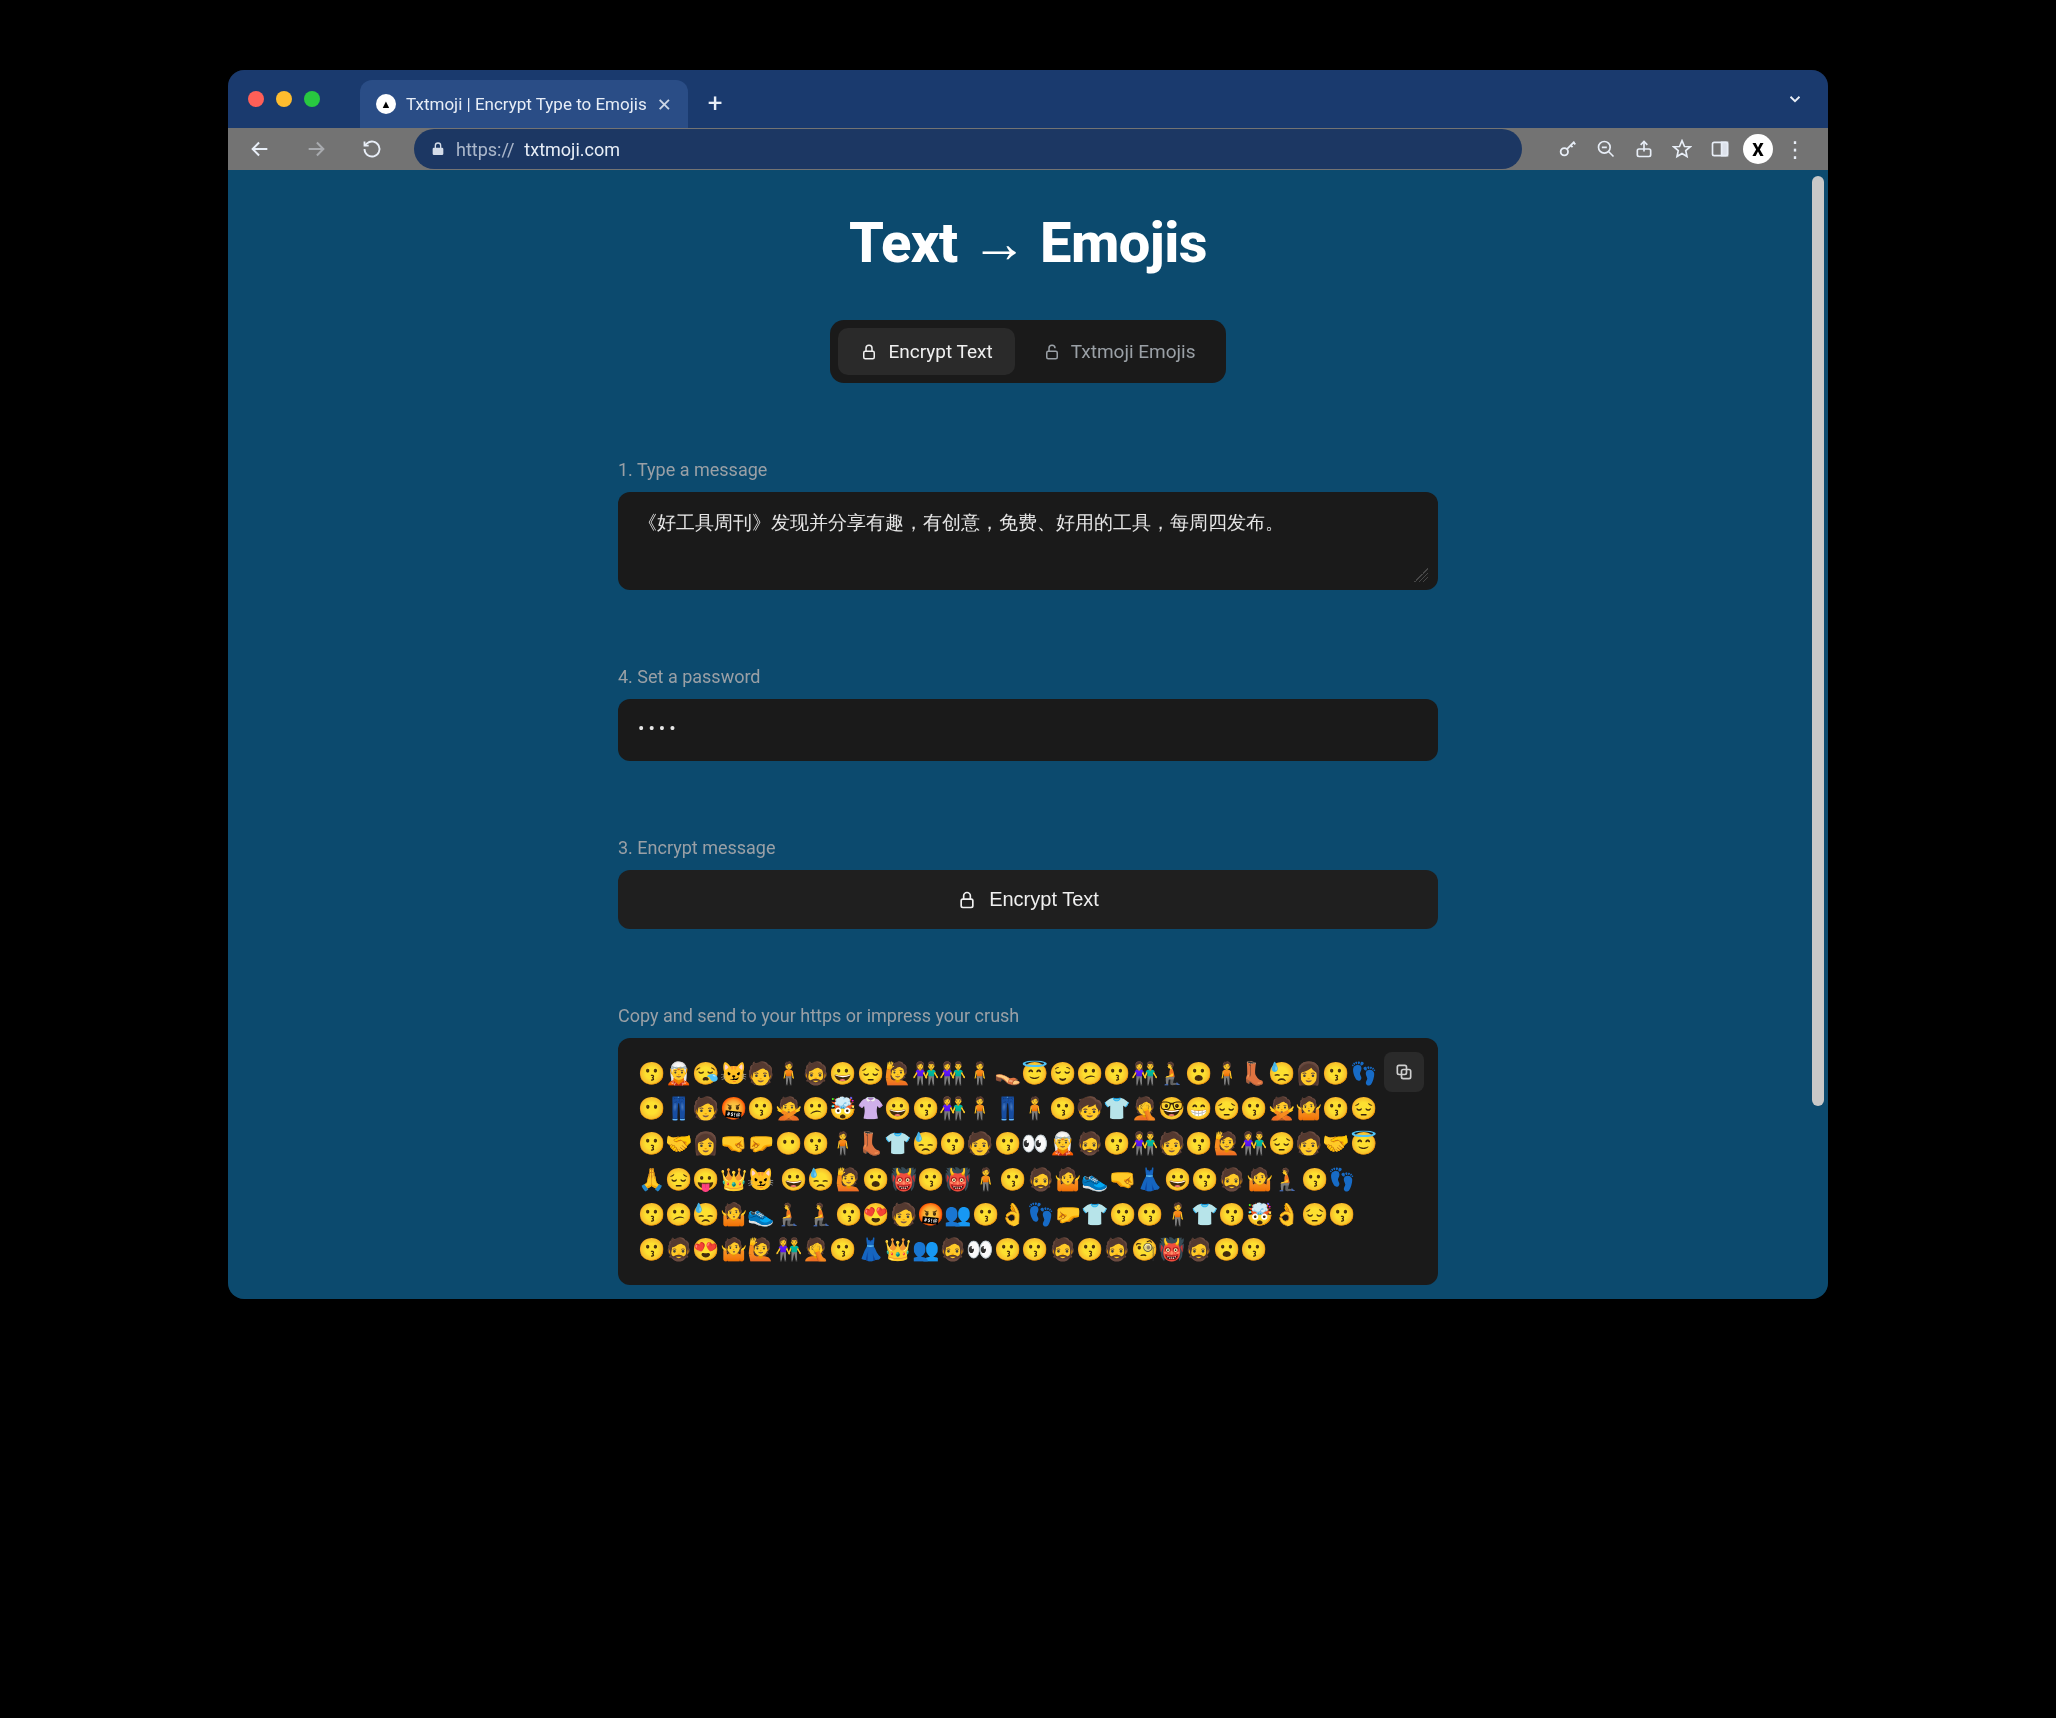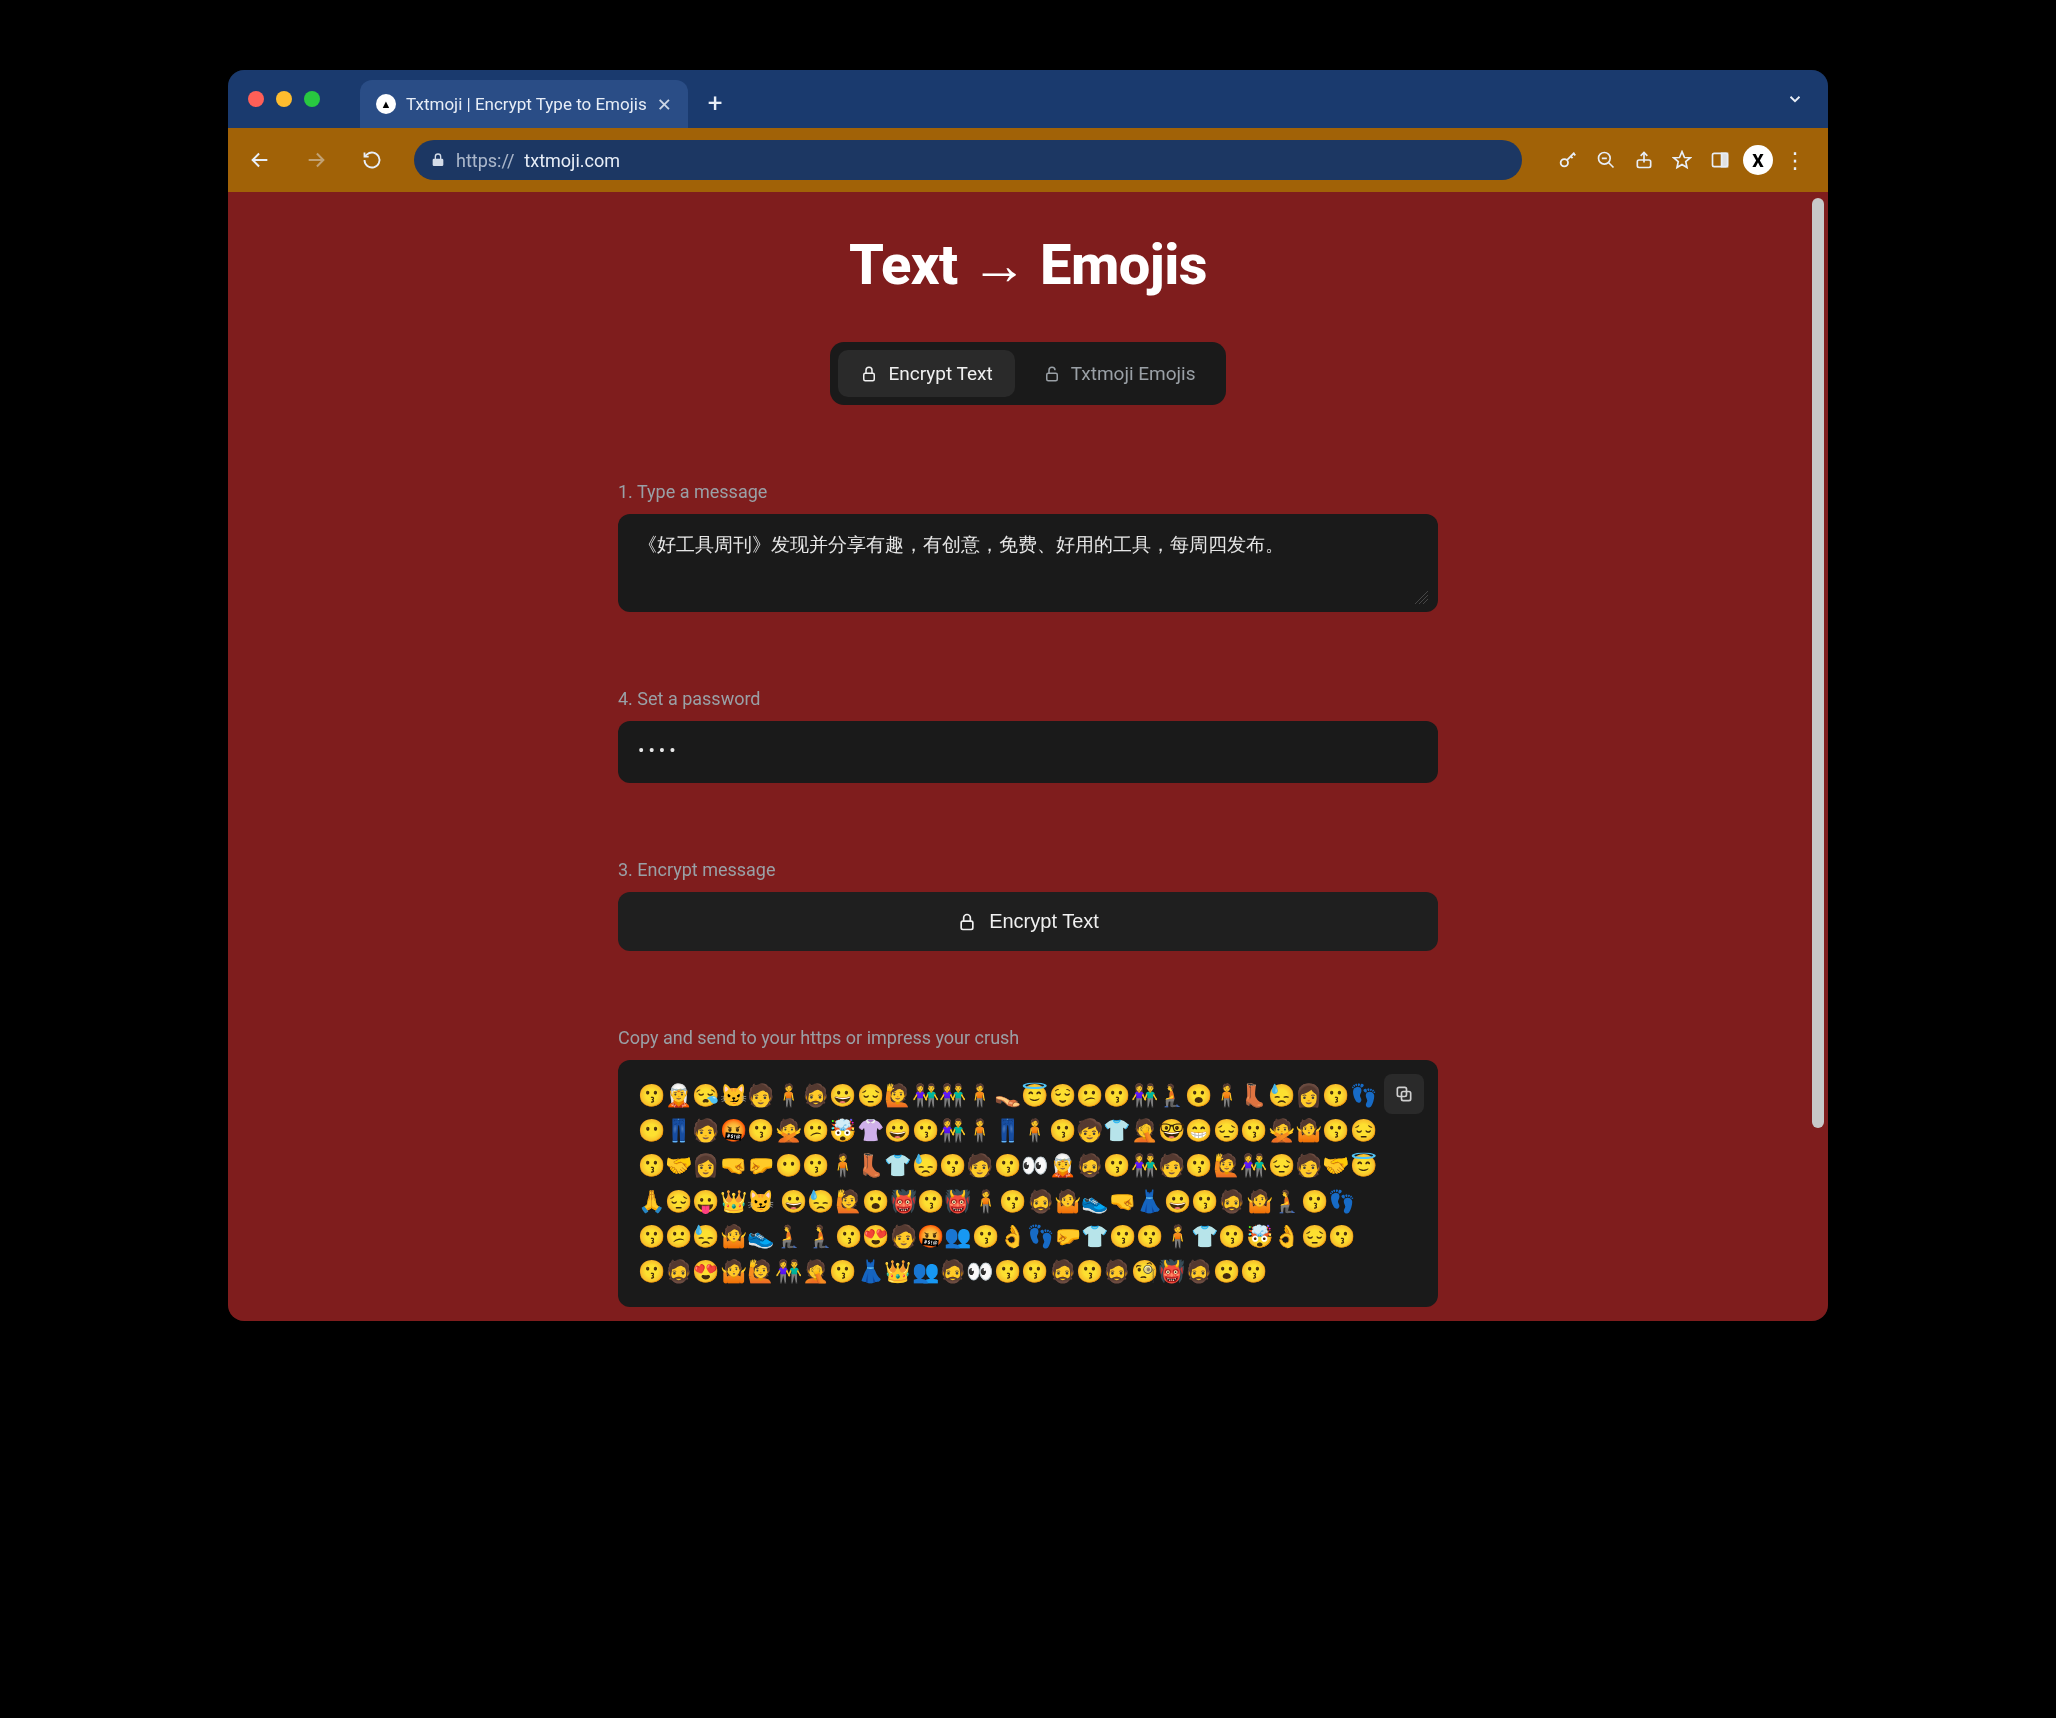--- a/index.html
+++ b/index.html
@@ -70,23 +70,23 @@
   }
   .tabs-dropdown {
     margin-left: auto;
     margin-right: 24px;
     color:#e8eef7;
     font-size: 18px;
     cursor: pointer;
   }
   
   .toolbar {
-    background: #a16207;
+    background: #737373;
     display:flex; align-items:center;
-    height: 64px;
+    height: 42px;
     padding: 0 14px;
     gap: 20px;
   }
   .nav-btn, .tool-icon {
     width: 36px; height: 36px;
     display:flex; align-items:center; justify-content:center;
     color:#e8eef7;
     cursor: pointer;
     border-radius: 50%;
     font-size: 20px;
@@ -109,21 +109,21 @@
   .tool-right { display:flex; align-items:center; gap:2px; }
   .avatar {
     width: 30px; height:30px; border-radius:50%;
     background:#fff; color:#000;
     display:flex; align-items:center; justify-content:center;
     font-weight:800; font-size:18px;
   }
   .kebab { font-size:22px; letter-spacing:2px; }
   
   .viewport {
-    background:#7f1d1d;
+    background:#0c4a6e;
     position: relative;
     padding-bottom: 4px;
   }
   .scrollbar {
     position:absolute; right:4px; top:6px;
     width: 12px; height: 930px;
     background:#c8c8c8;
     border-radius: 6px;
   }
   .page {

